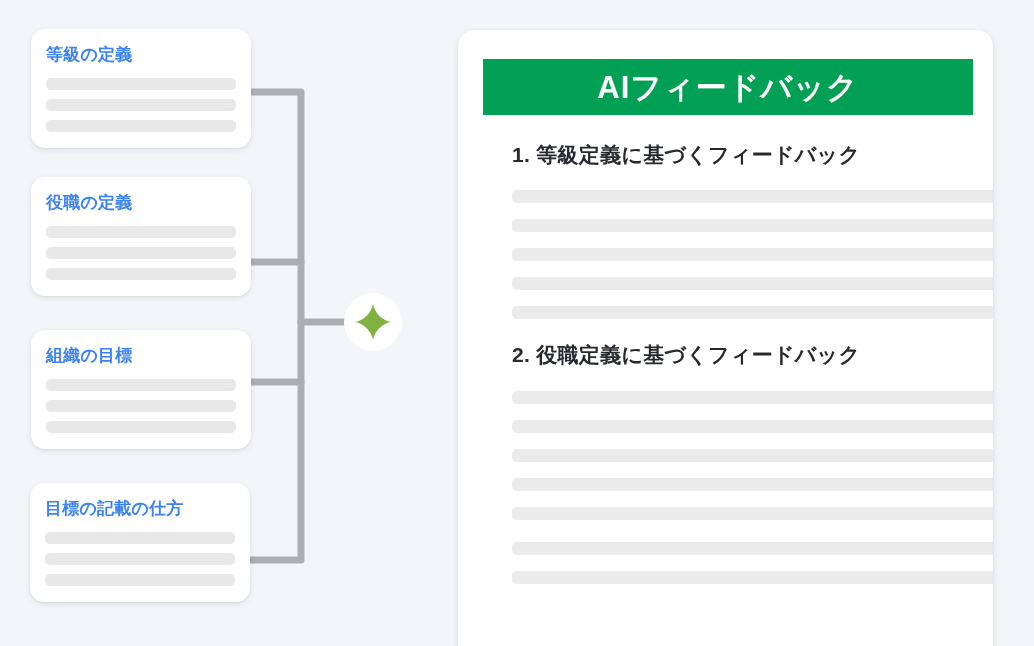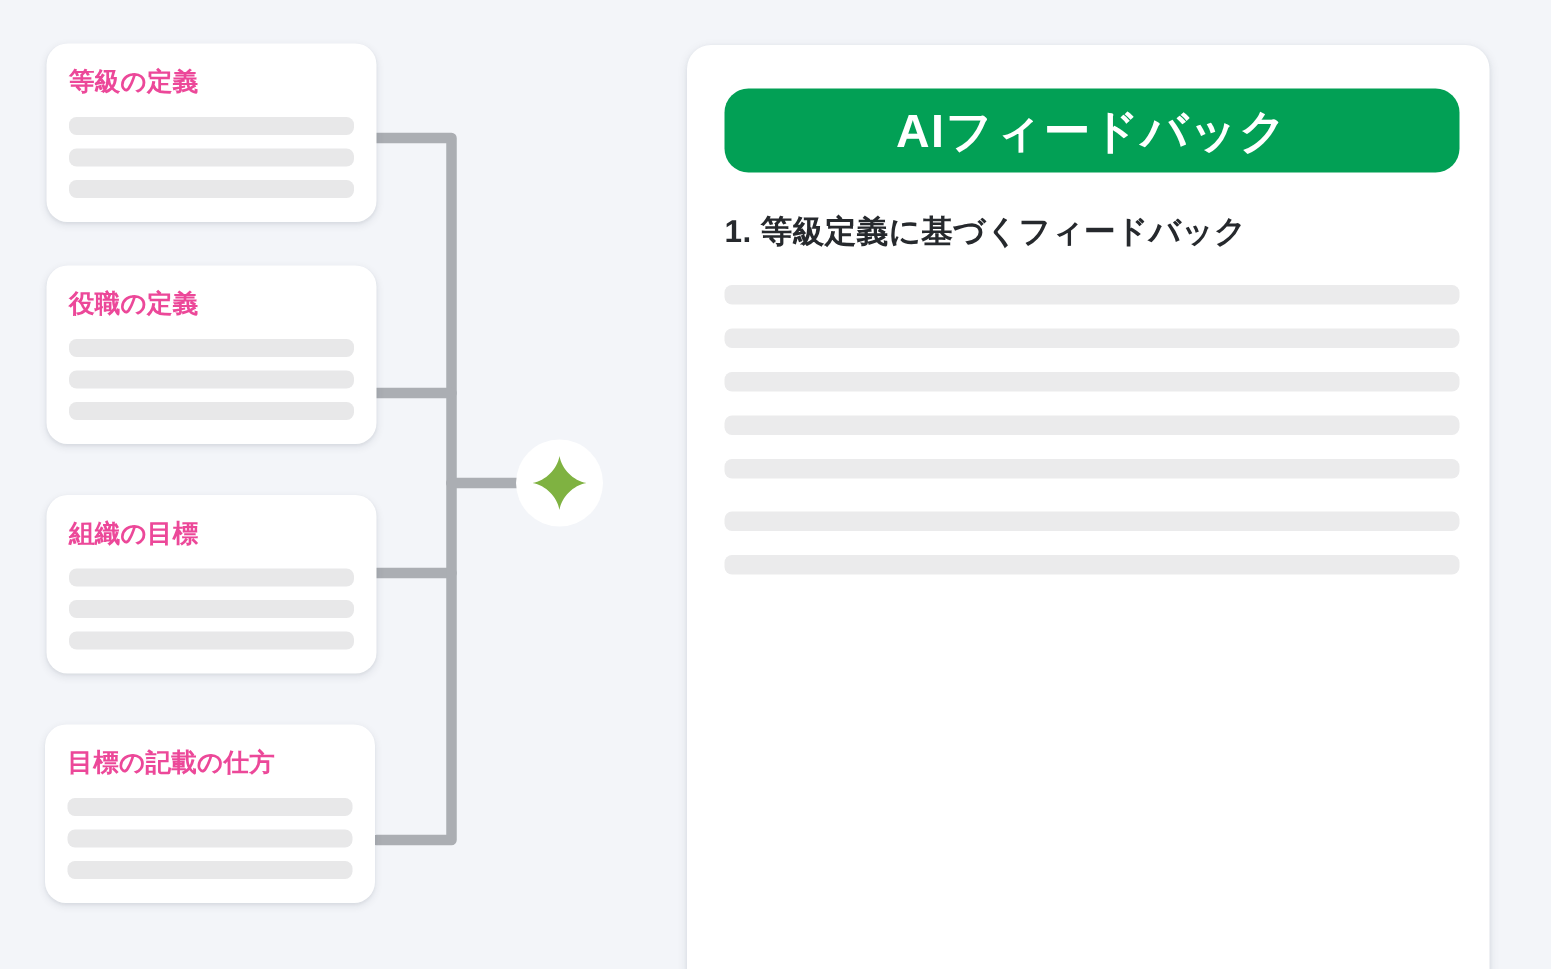--- a/index.html
+++ b/index.html
@@ -39,21 +39,21 @@
     width: 220px;
     background: #ffffff;
     border-radius: 14px;
     box-shadow: 0 2px 6px rgba(23, 35, 60, 0.09), 0 1px 2px rgba(23, 35, 60, 0.05);
     padding: 15px 15px 16px 15px;
   }
 
   .source-card-title {
     font-size: 17px;
     font-weight: bold;
-    color: #ec4899;
+    color: #3b82f6;
     letter-spacing: 0.2px;
     line-height: 1.25;
     margin-bottom: 13px;
     white-space: nowrap;
   }
 
   .skel {
     background: #e8e8e9;
     border-radius: 5px;
     height: 12px;
@@ -86,36 +86,36 @@
     height: 660px;
     background: #ffffff;
     border-radius: 16px;
     box-shadow: 0 2px 7px rgba(23, 35, 60, 0.10), 0 1px 3px rgba(23, 35, 60, 0.05);
     padding: 29px 20px 0 25px;
     overflow: hidden;
   }
 
   #feedback-banner {
     height: 56px;
-    border-radius: 16px;
+    border-radius: 0;
     display: flex;
     align-items: center;
     justify-content: center;
     margin-bottom: 26px;
   }
 
   #feedback-banner-title {
     color: #ffffff;
     font-size: 31px;
     font-weight: bold;
     letter-spacing: 1px;
     line-height: 1;
   }
 
-  .fb-section { margin-bottom: 22px; }
+  .fb-section { margin-bottom: 22px; margin-left: 29px; }
 
   .fb-section-title {
     font-size: 21px;
     font-weight: bold;
     color: #26292d;
     letter-spacing: 0.3px;
     line-height: 1.3;
     margin-bottom: 22px;
     white-space: nowrap;
   }
@@ -195,22 +195,30 @@
 
     <div class="fb-section">
       <div class="fb-section-title">1. 等級定義に基づくフィードバック</div>
       <div class="fb-skel"></div>
       <div class="fb-skel"></div>
       <div class="fb-skel"></div>
       <div class="fb-skel"></div>
       <div class="fb-skel"></div>
     </div>
 
-
     <div class="fb-section">
+      <div class="fb-section-title">2. 役職定義に基づくフィードバック</div>
+      <div class="fb-skel"></div>
+      <div class="fb-skel"></div>
+      <div class="fb-skel"></div>
+      <div class="fb-skel"></div>
+      <div class="fb-skel"></div>
+    </div>
+
+    <div class="fb-section">
       <div class="fb-skel"></div>
       <div class="fb-skel"></div>
 
     </div>
 
   </div>
 
 </div>
 
 </body></html>

